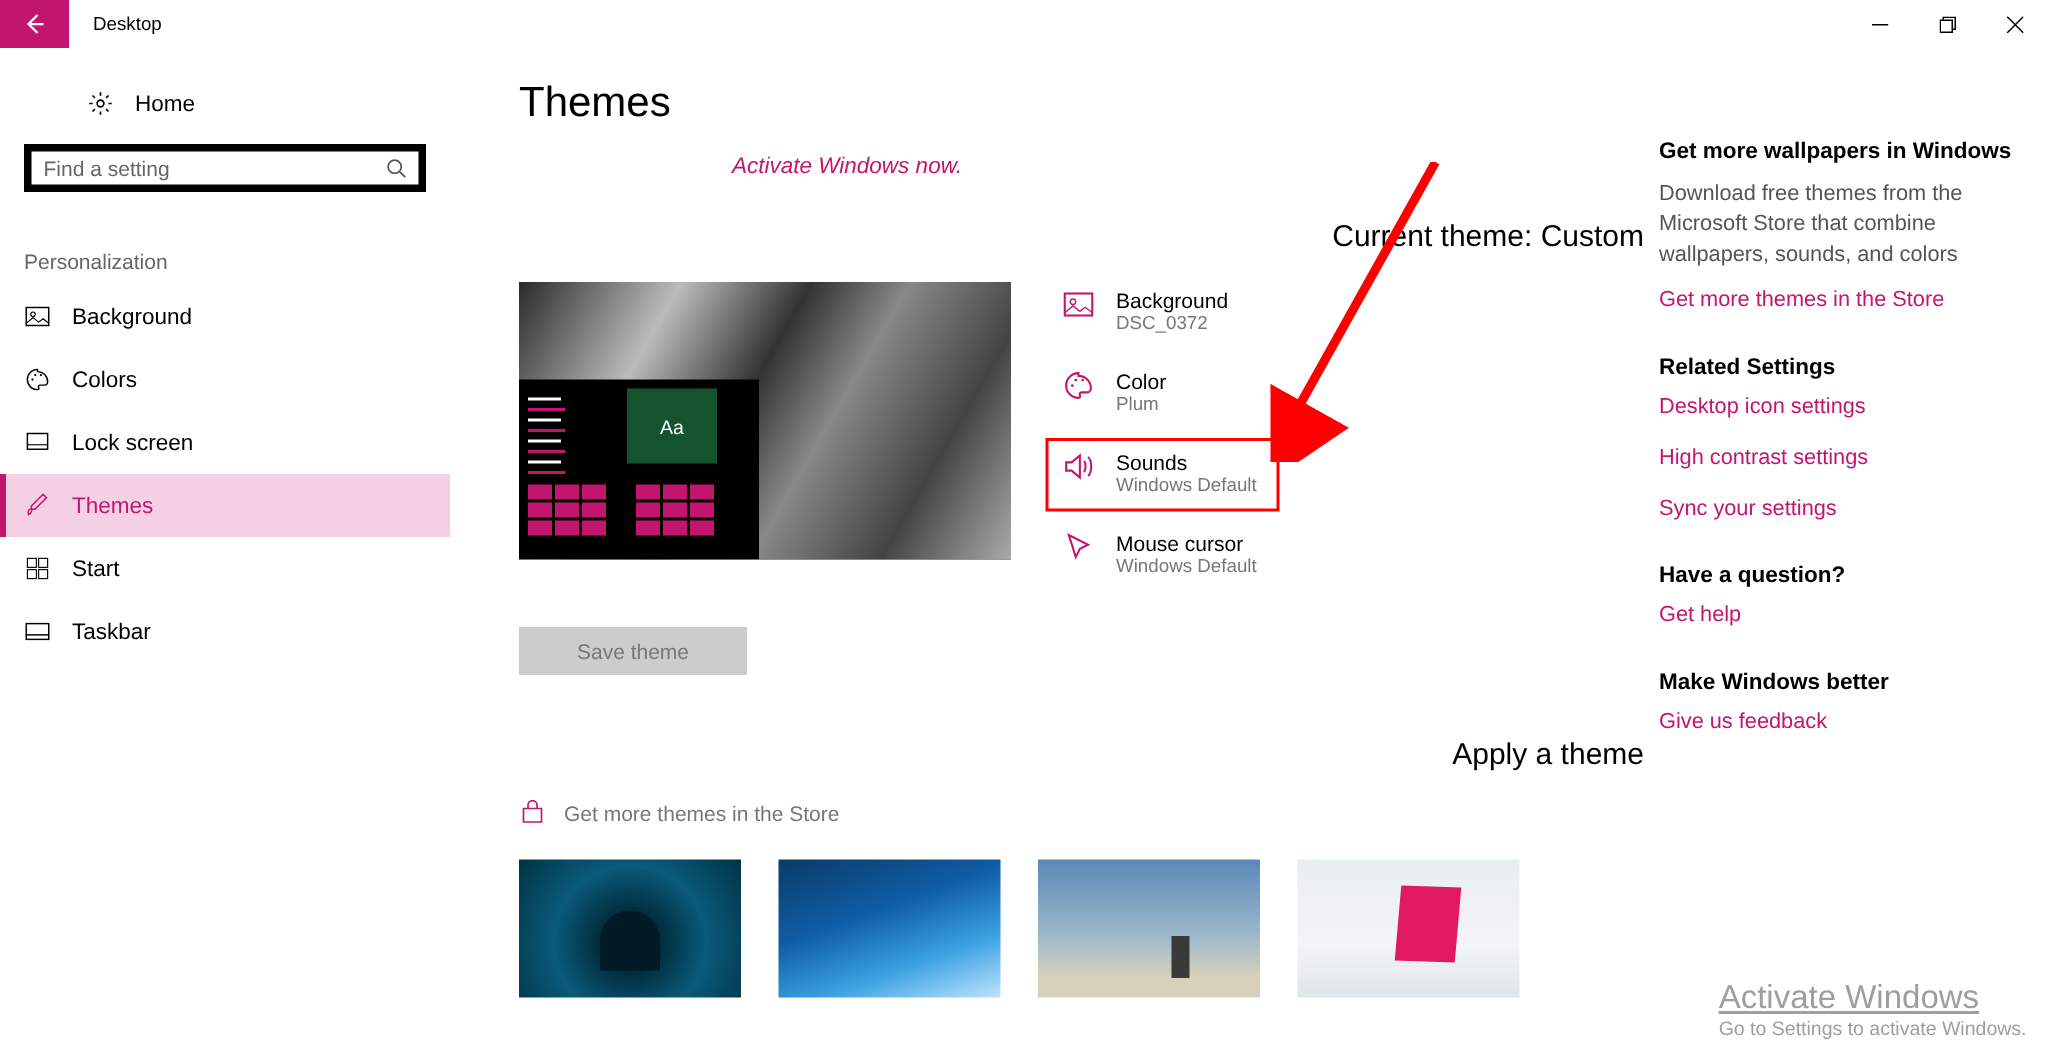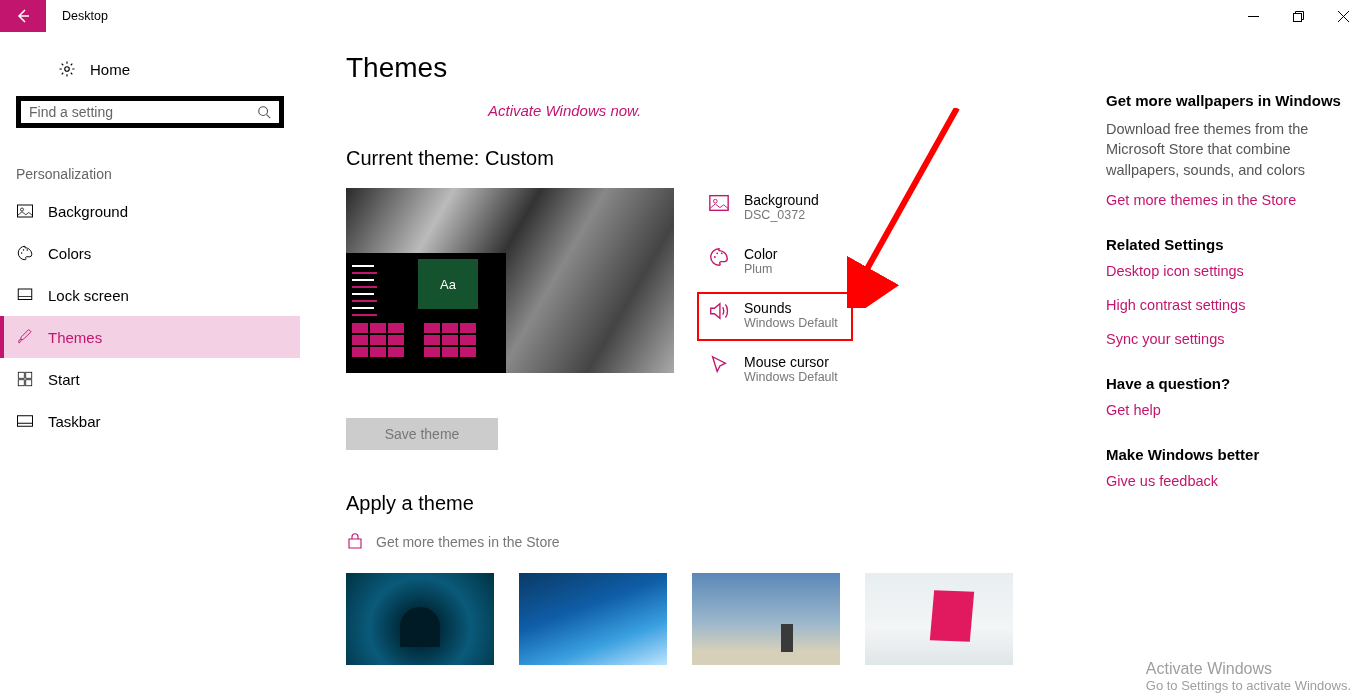--- a/index.html
+++ b/index.html
@@ -126,20 +126,21 @@
     font-size: 15px;
     padding-left: 142px;
     margin-bottom: 28px;
     display: block;
     font-style: italic;
   }
   h2 {
     font-weight: 400;
     font-size: 20px;
     margin-bottom: 18px;
+    text-align: right;
   }
   .theme-row {
     display: flex;
     gap: 28px;
     align-items: flex-start;
     margin-bottom: 30px;
   }
   .theme-preview {
     width: 328px;
     height: 185px;
@@ -253,21 +254,21 @@
   .link.tight { margin-bottom: 18px; }
   .rc-section { margin-bottom: 18px; }
 
   .watermark {
     position: absolute;
     right: 15px;
     bottom: 6px;
     text-align: left;
     color: #9e9e9e;
   }
-  .watermark .w1 { font-size: 16px; font-weight: 400; }
+  .watermark .w1 { font-size: 22px; font-weight: 400; text-decoration: underline; }
   .watermark .w2 { font-size: 13px; }
 </style>
 </head>
 <body>
 
 <div class="titlebar">
   <div class="back-btn">
     <svg viewBox="0 0 16 16">
         <path d="M10 2 L4 8 L10 14" fill="none" stroke="#fff" stroke-width="1.5"></path>
         <line x1="4" y1="8" x2="14" y2="8" stroke="#fff" stroke-width="1.5"></line>

